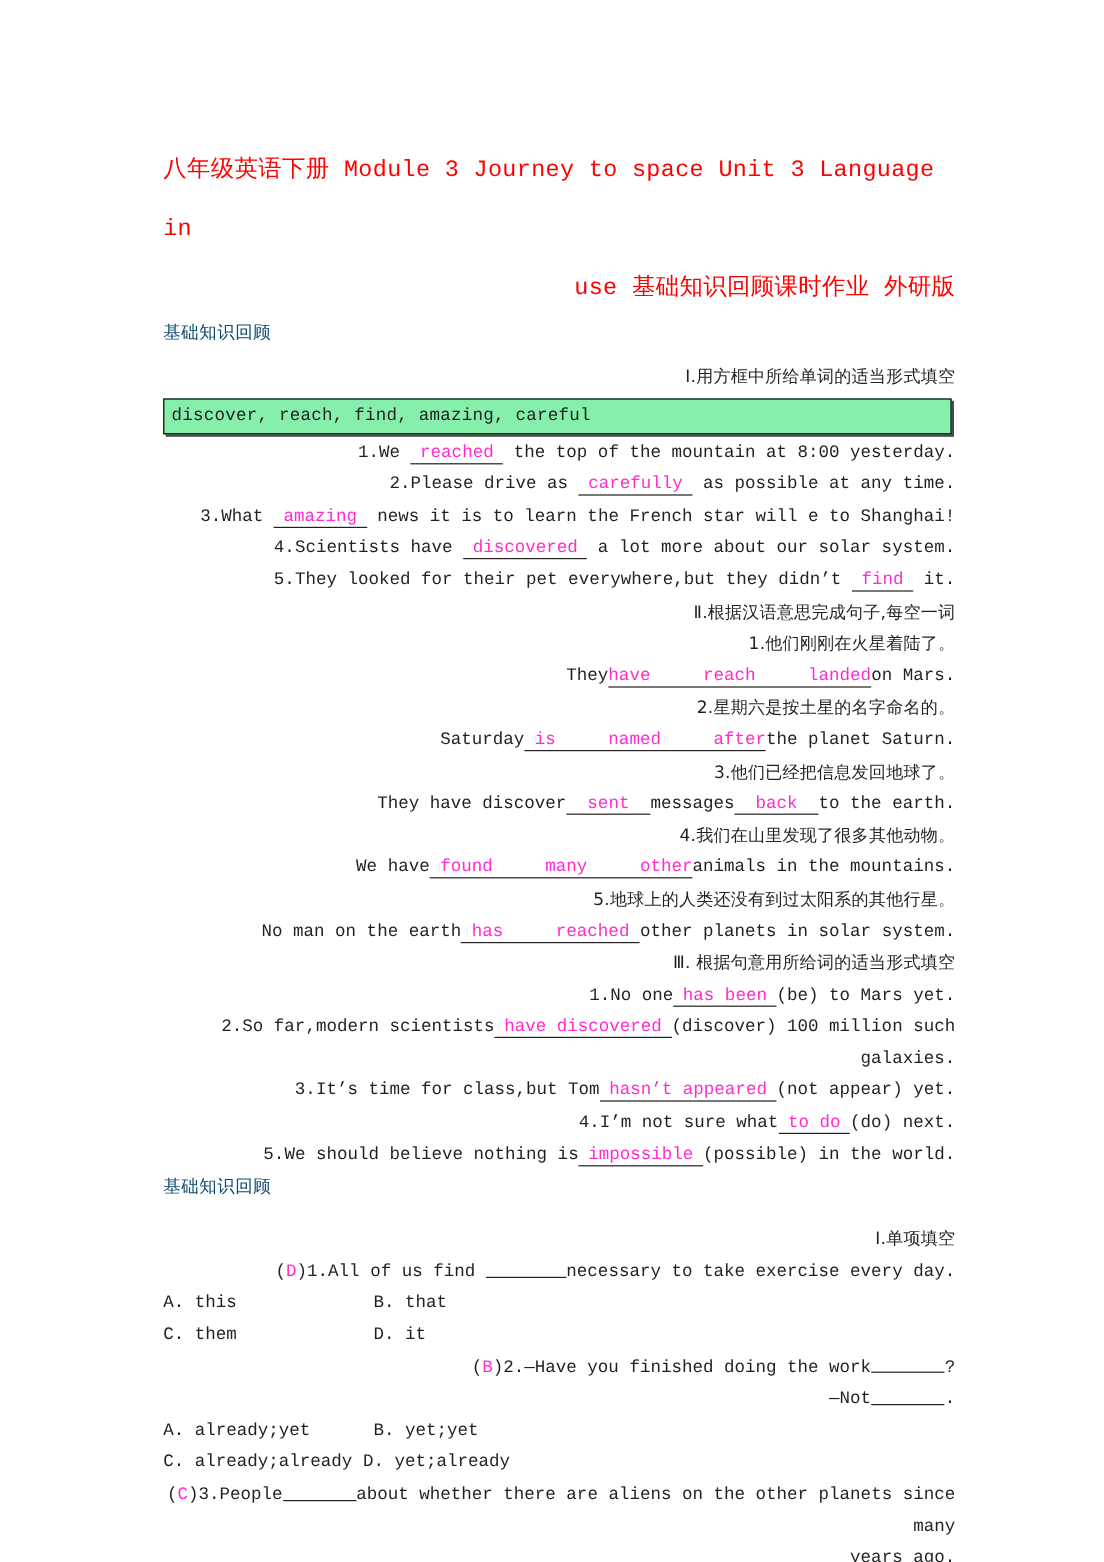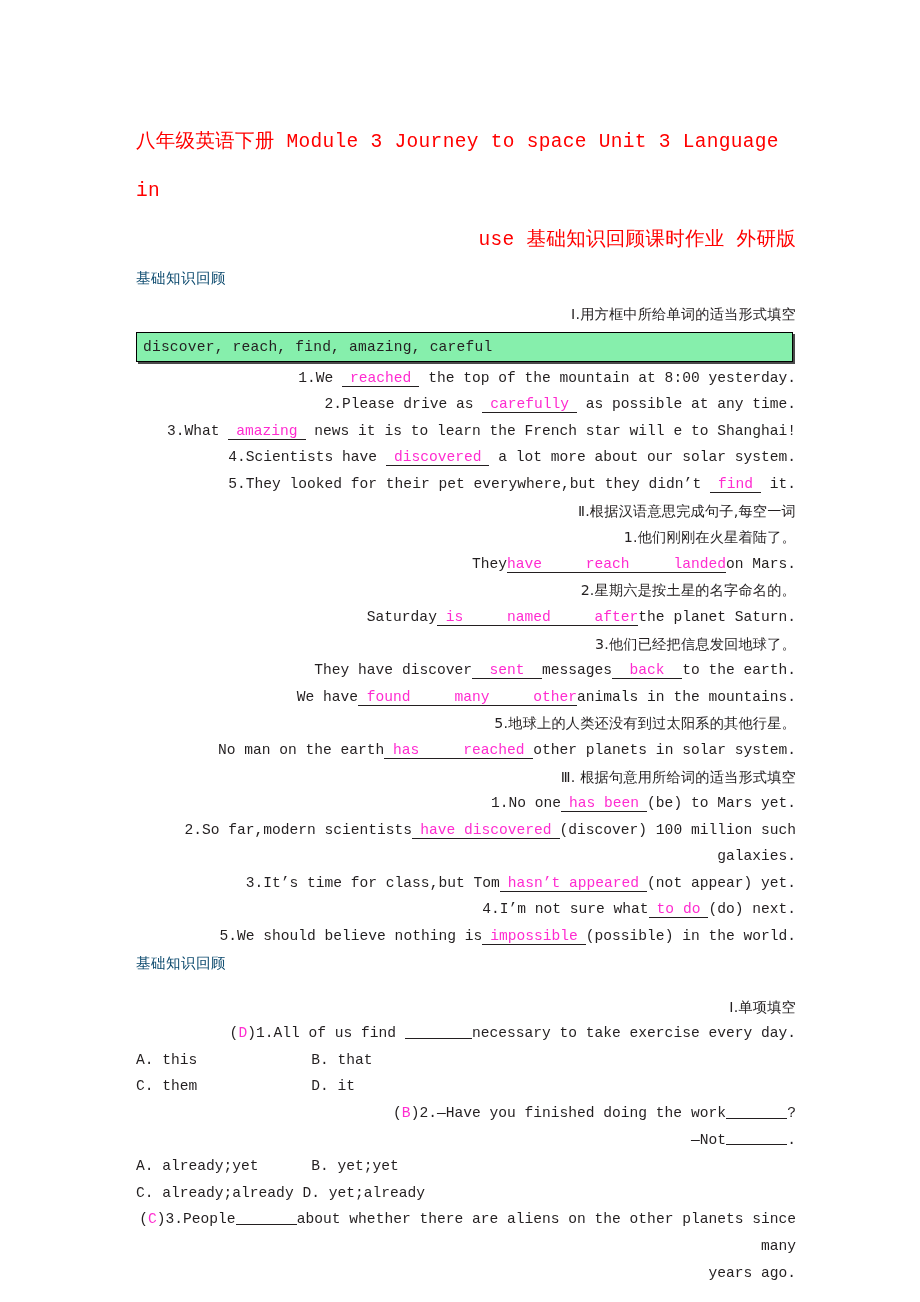--- a/index.html
+++ b/index.html
@@ -167,20 +167,21 @@
 
     <div class="line cn"><span>1.</span><span>他们刚刚在火星着陆了。</span></div>
     <div class="line"><span>They</span><span class="ansgroup"><span class="w">have</span>     <span class="w">reach</span>     <span class="w">landed</span></span><span>on Mars.</span></div>
 
     <div class="line cn"><span>2.</span><span>星期六是按土星的名字命名的。</span></div>
     <div class="line"><span>Saturday</span><span class="ansgroup"> <span class="w">is</span>     <span class="w">named</span>     <span class="w">after</span></span><span>the planet Saturn.</span></div>
 
     <div class="line cn"><span>3.</span><span>他们已经把信息发回地球了。</span></div>
     <div class="line"><span>They have discover</span><span class="ansgroup">  <span class="w">sent</span>  </span><span>messages</span><span class="ansgroup">  <span class="w">back</span>  </span><span>to the earth.</span></div>
 
+    <div class="line cn"><span>4.</span><span>我们在山里发现了很多其他动物。</span></div>
     <div class="line"><span>We have</span><span class="ansgroup"> <span class="w">found</span>     <span class="w">many</span>     <span class="w">other</span></span><span>animals in the mountains.</span></div>
 
     <div class="line cn"><span>5.</span><span>地球上的人类还没有到过太阳系的其他行星。</span></div>
     <div class="line"><span>No man on the earth</span><span class="ansgroup"> <span class="w">has</span>     <span class="w">reached</span> </span><span>other planets in solar system.</span></div>
 
     <div class="line cn">Ⅲ. 根据句意用所给词的适当形式填空</div>
 
     <div class="line"><span>1.</span><span>No one</span><span class="ans">has been</span><span>(be) to Mars yet.</span></div>
 
     <div class="line"><span>2.</span><span>So far,modern scientists</span><span class="ans">have discovered</span><span>(discover) 100 million such</span></div>

